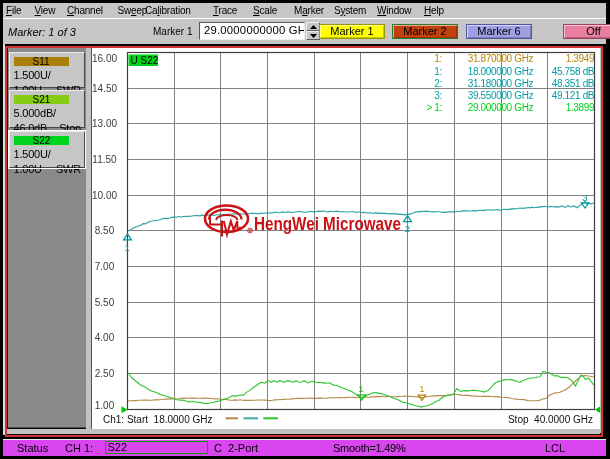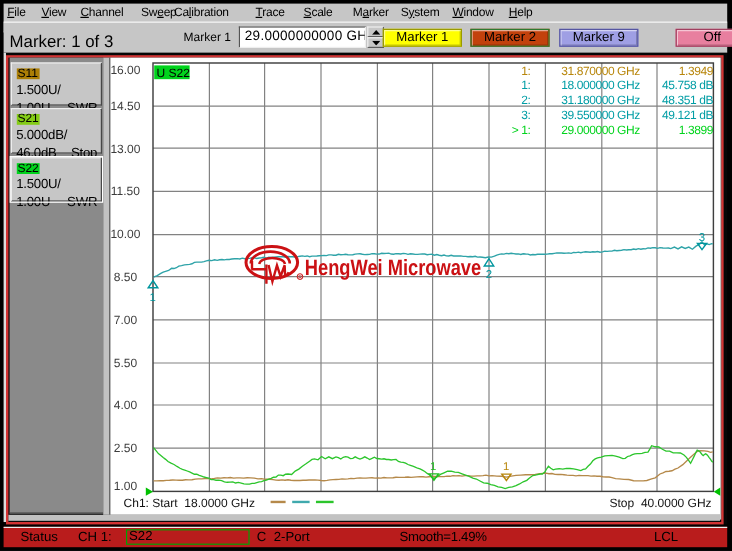--- a/index.html
+++ b/index.html
@@ -29,23 +29,23 @@
   background:#0a0a0a; }
 #lpanel { left:8px; top:48px; width:77.5px; height:379.5px; background:#8a8a8a; border-bottom:1px solid #4f4f4f; }
 #midstrip { left:85.5px; top:48px; width:6px; height:380.5px; background:#c2c2c2;
   border-right:1.5px solid #555; }
 #gwhite { left:91.5px; top:48px; width:508.5px; height:380.5px; background:#fff; }
 #bstrip { left:7px; top:428.5px; width:593px; height:5px; background:#c2c2c2; }
 .tbtn { position:absolute; left:8.5px; width:76.5px; background:#c6c6c6;
   border-top:1px solid #ededed; border-left:1px solid #ededed;
   border-bottom:1.5px solid #484848; border-right:1.5px solid #484848;
   padding:2.5px 3px 0 4px; font-size:11px; line-height:10.5px; color:#000; }
-.chip { display:inline-block; font-size:10px; line-height:9.5px; padding:0 1px; color:#000; }
+.chip { display:inline-block; font-size:10px; line-height:9.5px; padding:0 19px; color:#000; }
 .tline { display:flex; justify-content:space-between; margin-top:4px; letter-spacing:-0.2px; }
-#statusbar { left:3px; top:438.5px; width:603px; height:17px; background:#b91c1c;
+#statusbar { left:3px; top:438.5px; width:603px; height:17px; background:#d946ef;
   border-top:1px solid #eee; font-size:11px; color:#000; }
 #statusbar span { position:absolute; top:2px; }
 #s22box { position:absolute; left:101.5px; top:1.5px; width:103px; height:12.5px;
   border:1px solid #00a400; font-size:11px; line-height:11px; padding-left:2px; }
 #gsvg { position:absolute; left:0; top:0; }
 </style></head>
 <body>
 <div class="abs" id="menubar">
   <span style="left:3px"><u>F</u>ile</span>
   <span style="left:31.5px"><u>V</u>iew</span>
@@ -54,36 +54,36 @@
   <span style="left:142px">Ca<u>l</u>ibration</span>
   <span style="left:210px"><u>T</u>race</span>
   <span style="left:250px"><u>S</u>cale</span>
   <span style="left:291px">M<u>a</u>rker</span>
   <span style="left:331px">S<u>y</u>stem</span>
   <span style="left:374px"><u>W</u>indow</span>
   <span style="left:421px"><u>H</u>elp</span>
 </div>
 <div class="abs" id="mbline"></div>
 <div class="abs" id="toolbar">
-  <span class="tbt" style="left:5px; top:7px; font-size:14px;">Marker: 1 of 3</span>
+  <span class="tbt" style="left:5px; top:7px; font-size:11px;font-style:italic;">Marker: 1 of 3</span>
   <span class="tbt" style="left:150px; top:7px; font-size:10px;">Marker 1</span>
   <div id="minput">29.0000000000 GHz</div>
   <div class="spin" style="top:3px;">
       <svg width="7" height="4">
         <path d="M 3.5 0 L 7 4 L 0 4 Z" fill="#000"></path>
       </svg>
     </div>
   <div class="spin" style="top:12px;">
       <svg width="7" height="4">
         <path d="M 0 0 L 7 0 L 3.5 4 Z" fill="#000"></path>
       </svg>
     </div>
   <div class="mbtn" style="left:316px; background:#ffff00; border-color:#9a9a00;">Marker 1</div>
   <div class="mbtn" style="left:389px; background:#c2410c; border-color:#2e7a2e;">Marker 2</div>
-  <div class="mbtn" style="left:463px; background:#9f9fe4; border-color:#5555a0;">Marker 9</div>
+  <div class="mbtn" style="left:463px; background:#9f9fe4; border-color:#5555a0;">Marker 6</div>
   <div class="mbtn" style="left:560px; width:61px; background:#e87f9f; border-color:#a04060;">Off</div>
 </div>
 <div class="abs" id="mainbg"></div>
 <div class="abs" style="left:3.4px; top:44px; width:1.6px; height:391px; background:#ddd;"></div>
 <div class="abs" id="redbox"></div>
 <div class="abs" style="left:599.5px; top:47.5px; width:1.3px; height:385.5px; background:#c2c2c2;"></div>
 <div class="abs" id="lpanel"></div>
 <div class="abs" id="midstrip"></div>
 <div class="abs" id="gwhite"></div>
 <div class="abs" id="bstrip"></div>

